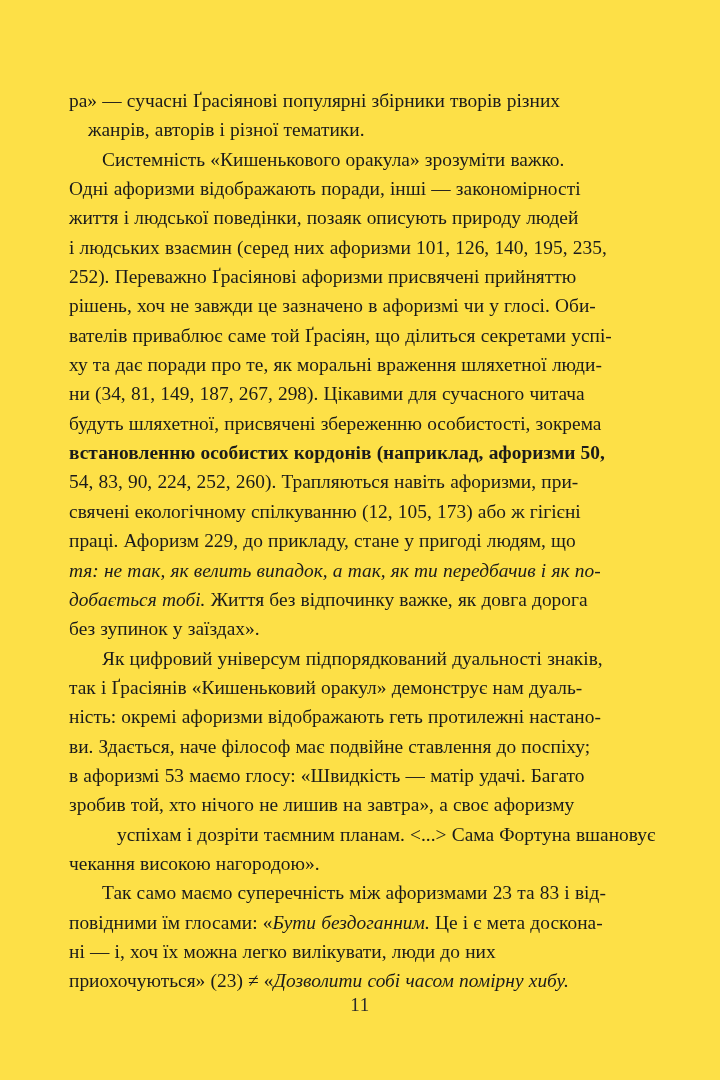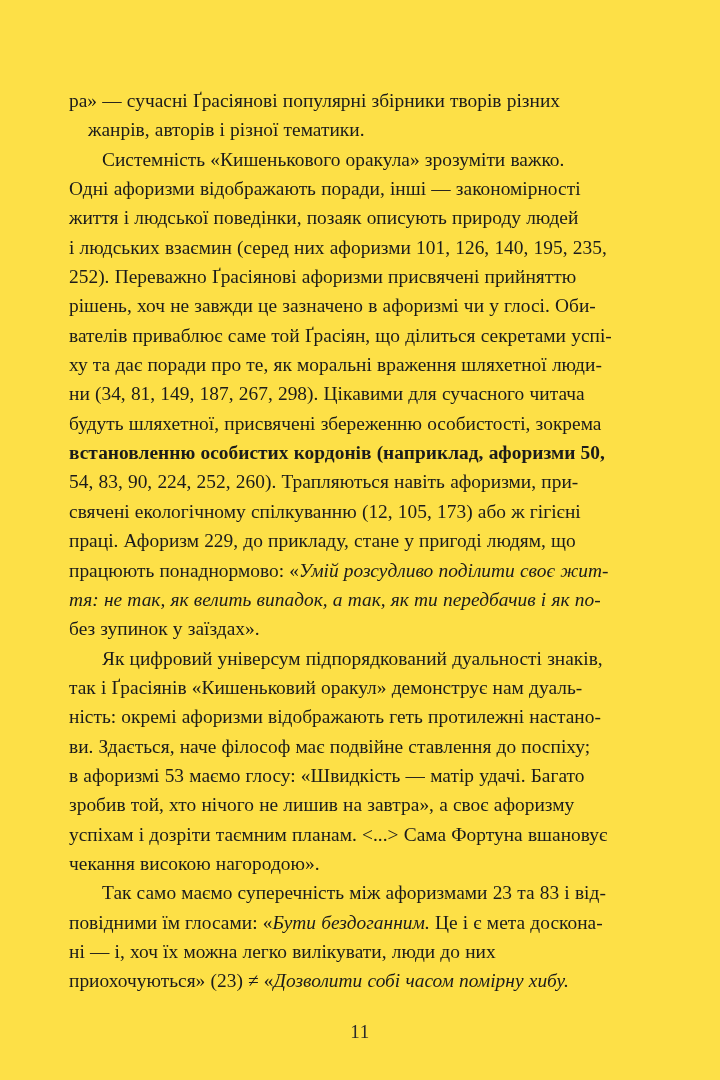--- a/index.html
+++ b/index.html
@@ -49,21 +49,20 @@
   .page-number {
     position: absolute;
     left: 0;
     top: 994px;
     width: 720px;
     text-align: center;
     font-family: "Liberation Serif", "DejaVu Serif", serif;
     font-size: 19px;
     color: #2a2a2a;
     letter-spacing: 0.5px;
-    margin-top: 27px;
   }
 
   
   .line {
     display: block;
     white-space: nowrap;
     text-align: justify;
     height: 29.35px;
   }
 </style>
@@ -82,30 +81,30 @@
       <div class="line" style="position: relative; width: 584px;"><span>252). Переважно Ґрасіянові афоризми присвячені прийняттю</span></div>
       <div class="line" style="position: relative; width: 584px;"><span>рішень, хоч не завжди це зазначено в афоризмі чи у глосі. Оби-</span></div>
       <div class="line" style="position: relative; width: 584px;"><span>вателів приваблює саме той Ґрасіян, що ділиться секретами успі-</span></div>
       <div class="line" style="position: relative; width: 584px;"><span>ху та дає поради про те, як моральні враження шляхетної люди-</span></div>
       <div class="line" style="position: relative; width: 584px;"><span>ни (34, 81, 149, 187, 267, 298). Цікавими для сучасного читача</span></div>
       <div class="line" style="position: relative; width: 584px;"><span>будуть шляхетної, присвячені збереженню особистості, зокрема</span></div>
       <div class="line" style="position: relative; width: 584px; font-weight: bold;"><span>встановленню особистих кордонів (наприклад, афоризми 50,</span></div>
       <div class="line" style="position: relative; width: 584px;"><span>54, 83, 90, 224, 252, 260). Трапляються навіть афоризми, при-</span></div>
       <div class="line" style="position: relative; width: 584px;"><span>свячені екологічному спілкуванню (12, 105, 173) або ж гігієні</span></div>
       <div class="line" style="position: relative; width: 584px;"><span>праці. Афоризм 229, до прикладу, стане у пригоді людям, що</span></div>
-      <div class="line" style="position: relative; width: 584px;"><span>працюють понаднормово: «</span><span class="it">Умій розсудливо поділити своє жит-</span></div>
       <div class="line" style="position: relative; width: 584px;"><span class="it">тя: не так, як велить випадок, а так, як ти передбачив і як по-</span></div>
+      <div class="line" style="position: relative; width: 584px;"><span class="it">добається тобі.</span><span> Життя без відпочинку важке, як довга дорога</span></div>
       <div class="line" style="position: relative; width: 584px;"><span>без зупинок у заїздах».</span></div>
       <div class="line" style="position: relative; width: 584px; padding-left: 33px;"><span>Як цифровий універсум підпорядкований дуальності знаків,</span></div>
       <div class="line" style="position: relative; width: 584px;"><span>так і Ґрасіянів «Кишеньковий оракул» демонструє нам дуаль-</span></div>
       <div class="line" style="position: relative; width: 584px;"><span>ність: окремі афоризми відображають геть протилежні настано-</span></div>
       <div class="line" style="position: relative; width: 584px;"><span>ви. Здається, наче філософ має подвійне ставлення до поспіху;</span></div>
       <div class="line" style="position: relative; width: 584px;"><span>в афоризмі 53 маємо глосу: «Швидкість — матір удачі. Багато</span></div>
       <div class="line" style="position: relative; width: 584px;"><span>зробив той, хто нічого не лишив на завтра», а своє афоризму</span></div>
-      <div class="line" style="position: relative; width: 584px;"><span>успіхам і дозріти таємним планам. &lt;...&gt; Сама Фортуна вшановує</span></div>
+      <div class="line" style="position: relative; width: 584px; margin-left: 48px;"><span>успіхам і дозріти таємним планам. &lt;...&gt; Сама Фортуна вшановує</span></div>
       <div class="line" style="position: relative; width: 584px;"><span>чекання високою нагородою».</span></div>
       <div class="line" style="position: relative; width: 584px; padding-left: 33px;"><span>Так само маємо суперечність між афоризмами 23 та 83 і від-</span></div>
       <div class="line" style="position: relative; width: 584px;"><span>повідними їм глосами: «</span><span class="it">Бути бездоганним.</span><span> Це і є мета доскона-</span></div>
       <div class="line" style="position: relative; width: 584px;"><span>ні — і, хоч їх можна легко вилікувати, люди до них</span></div>
       <div class="line" style="position: relative; width: 584px;"><span>приохочуються» (23) ≠ «</span><span class="it">Дозволити собі часом помірну хибу.</span></div>
     </div>
 
   <div class="page-number">11</div>
 
 </div>

